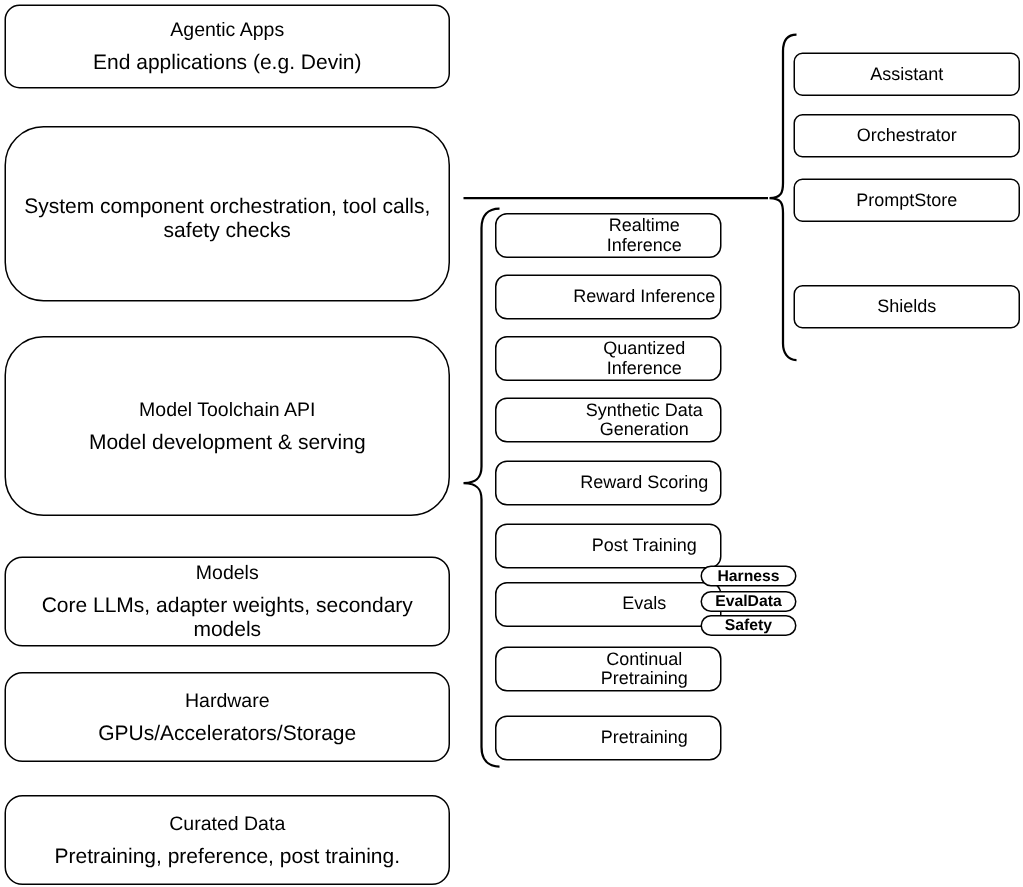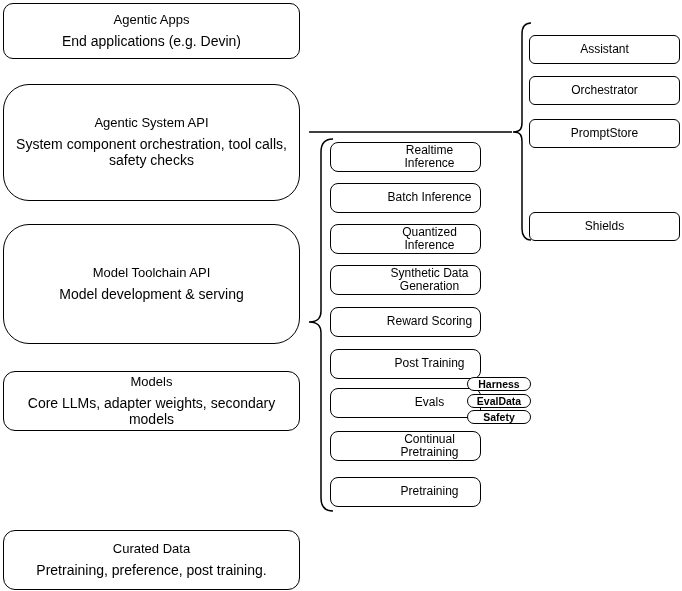--- a/index.html
+++ b/index.html
@@ -46,45 +46,48 @@
     <path d="M 333 139 C 325 139 321 144 321 152 L 321 311 C 321 317 319 322 309 322
              C 319 322 321 327 321 333 L 321 498 C 321 506 325 511 333 511" fill="none" stroke="#000" stroke-width="1.5"></path>
   </svg>
 
   <div class="box left-box" style="top:3px;height:56px;border-radius:10px">
     <div class="box-title">Agentic Apps</div>
     <div class="box-subtitle">End applications (e.g. Devin)</div>
   </div>
 
   <div class="box left-box" style="top:84px;height:117px;border-radius:26px">
-    <div class="box-title">Agentic System API</div>
     <div class="box-subtitle">System component orchestration, tool calls, safety checks</div>
   </div>
 
   <div class="box left-box" style="top:224px;height:120px;border-radius:26px">
     <div class="box-title">Model Toolchain API</div>
     <div class="box-subtitle">Model development &amp; serving</div>
   </div>
 
   <div class="box left-box" style="top:371px;height:60px;border-radius:12px">
     <div class="box-title">Models</div>
     <div class="box-subtitle">Core LLMs, adapter weights, secondary models</div>
   </div>
 
+  <div class="box left-box" style="top:448px;height:60px;border-radius:12px">
+    <div class="box-title">Hardware</div>
+    <div class="box-subtitle">GPUs/Accelerators/Storage</div>
+  </div>
 
   <div class="box left-box" style="top:530px;height:60px;border-radius:12px">
     <div class="box-title">Curated Data</div>
     <div class="box-subtitle">Pretraining, preference, post training.</div>
   </div>
 
   <div class="box mid-box" style="top:142px">
     <div class="box-label">Realtime Inference</div>
   </div>
   <div class="box mid-box" style="top:183px">
-    <div class="box-label">Batch Inference</div>
+    <div class="box-label">Reward Inference</div>
   </div>
   <div class="box mid-box" style="top:224px">
     <div class="box-label">Quantized Inference</div>
   </div>
   <div class="box mid-box" style="top:265px">
     <div class="box-label">Synthetic Data Generation</div>
   </div>
   <div class="box mid-box" style="top:307px">
     <div class="box-label">Reward Scoring</div>
   </div>
@@ -113,17 +116,17 @@
 
   <div class="box right-box" style="top:76px">
     <div class="box-label">Orchestrator</div>
   </div>
   <div class="box right-box" style="top:35px">
     <div class="box-label">Assistant</div>
   </div>
   <div class="box right-box" style="top:119px">
     <div class="box-label">PromptStore</div>
   </div>
-  <div class="box right-box" style="top:212px">
+  <div class="box right-box" style="top:190px">
     <div class="box-label">Shields</div>
   </div>
 
 </div>
 
 </body></html>

